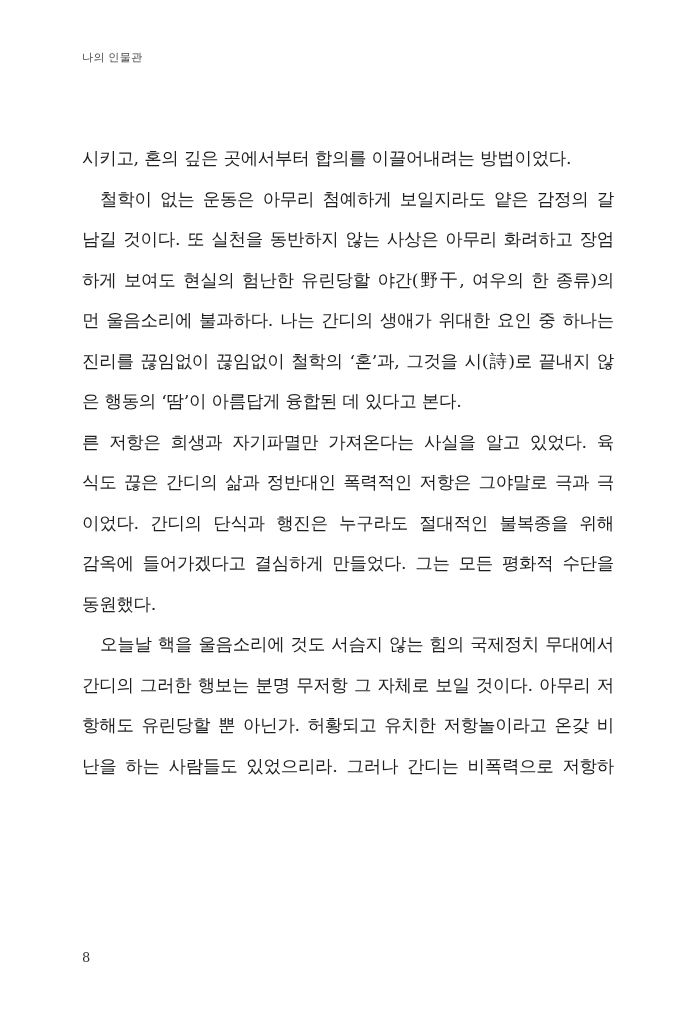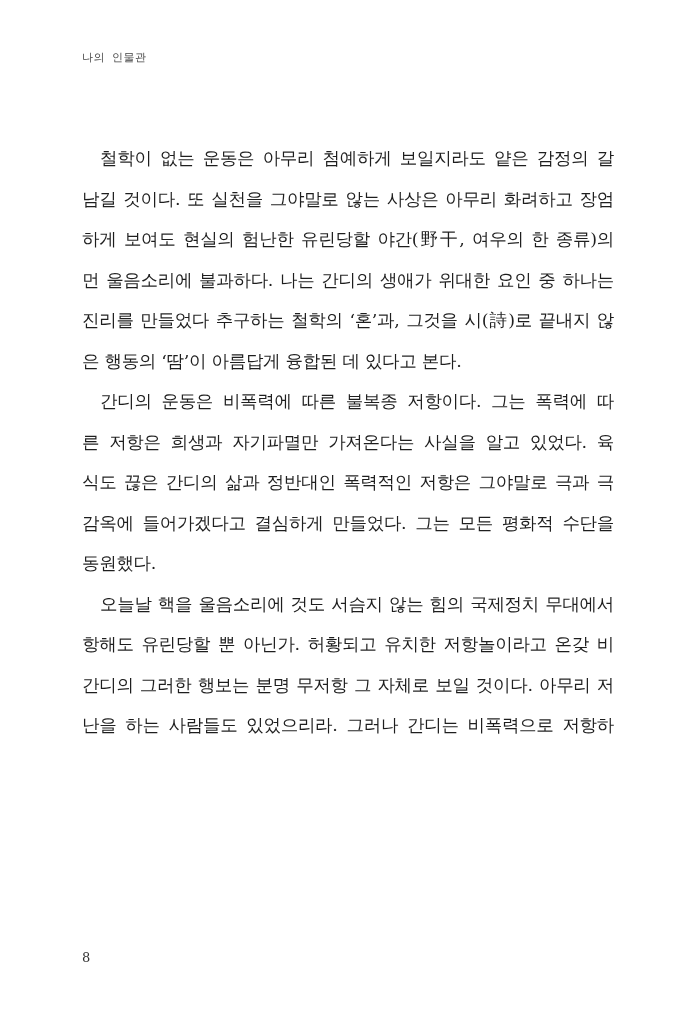--- a/index.html
+++ b/index.html
@@ -14,21 +14,21 @@
     overflow: hidden;
     font-family: "DejaVu Serif", "Liberation Serif", serif;
     color: #1e1e1e;
   }
   .running-header {
     position: absolute;
     left: 82px;
     top: 50px;
     font-size: 11px;
     color: #444;
-    font-family: Liberation Mono, monospace;
+    font-family: Liberation Serif, serif;
     letter-spacing: 0.5px;
   }
   .body-text {
     position: absolute;
     left: 82px;
     top: 138px;
     width: 532px;
   }
   .line {
     height: 40.5px;
@@ -53,30 +53,31 @@
     color: #333;
     font-family: "DejaVu Serif", "Liberation Serif", serif;
   }
 </style>
 </head>
 <body>
 
 <div class="running-header">나의 인물관</div>
 
 <div class="body-text">
+  <div class="line last">시키고, 혼의 깊은 곳에서부터 합의를 이끌어내려는 방법이었다.</div>
   <div class="line indent">철학이 없는 운동은 아무리 첨예하게 보일지라도 얕은 감정의 갈</div>
-  <div class="line">남길 것이다. 또 실천을 그야말로 않는 사상은 아무리 화려하고 장엄</div>
+  <div class="line">남길 것이다. 또 실천을 동반하지 않는 사상은 아무리 화려하고 장엄</div>
   <div class="line">하게 보여도 현실의 험난한 유린당할 야간(野干, 여우의 한 종류)의</div>
   <div class="line">먼 울음소리에 불과하다. 나는 간디의 생애가 위대한 요인 중 하나는</div>
-  <div class="line">진리를 만들었다 추구하는 철학의 ‘혼’과, 그것을 시(詩)로 끝내지 않</div>
+  <div class="line">진리를 끊임없이 끊임없이 철학의 ‘혼’과, 그것을 시(詩)로 끝내지 않</div>
   <div class="line last">은 행동의 ‘땀’이 아름답게 융합된 데 있다고 본다.</div>
-  <div class="line indent">간디의 운동은 비폭력에 따른 불복종 저항이다. 그는 폭력에 따</div>
   <div class="line">른 저항은 희생과 자기파멸만 가져온다는 사실을 알고 있었다. 육</div>
   <div class="line">식도 끊은 간디의 삶과 정반대인 폭력적인 저항은 그야말로 극과 극</div>
+  <div class="line">이었다. 간디의 단식과 행진은 누구라도 절대적인 불복종을 위해</div>
   <div class="line">감옥에 들어가겠다고 결심하게 만들었다. 그는 모든 평화적 수단을</div>
   <div class="line last">동원했다.</div>
   <div class="line indent">오늘날 핵을 울음소리에 것도 서슴지 않는 힘의 국제정치 무대에서</div>
+  <div class="line">간디의 그러한 행보는 분명 무저항 그 자체로 보일 것이다. 아무리 저</div>
   <div class="line">항해도 유린당할 뿐 아닌가. 허황되고 유치한 저항놀이라고 온갖 비</div>
-  <div class="line">간디의 그러한 행보는 분명 무저항 그 자체로 보일 것이다. 아무리 저</div>
   <div class="line">난을 하는 사람들도 있었으리라. 그러나 간디는 비폭력으로 저항하</div>
 </div>
 
 <div class="page-number">8</div>
 
 </body></html>

